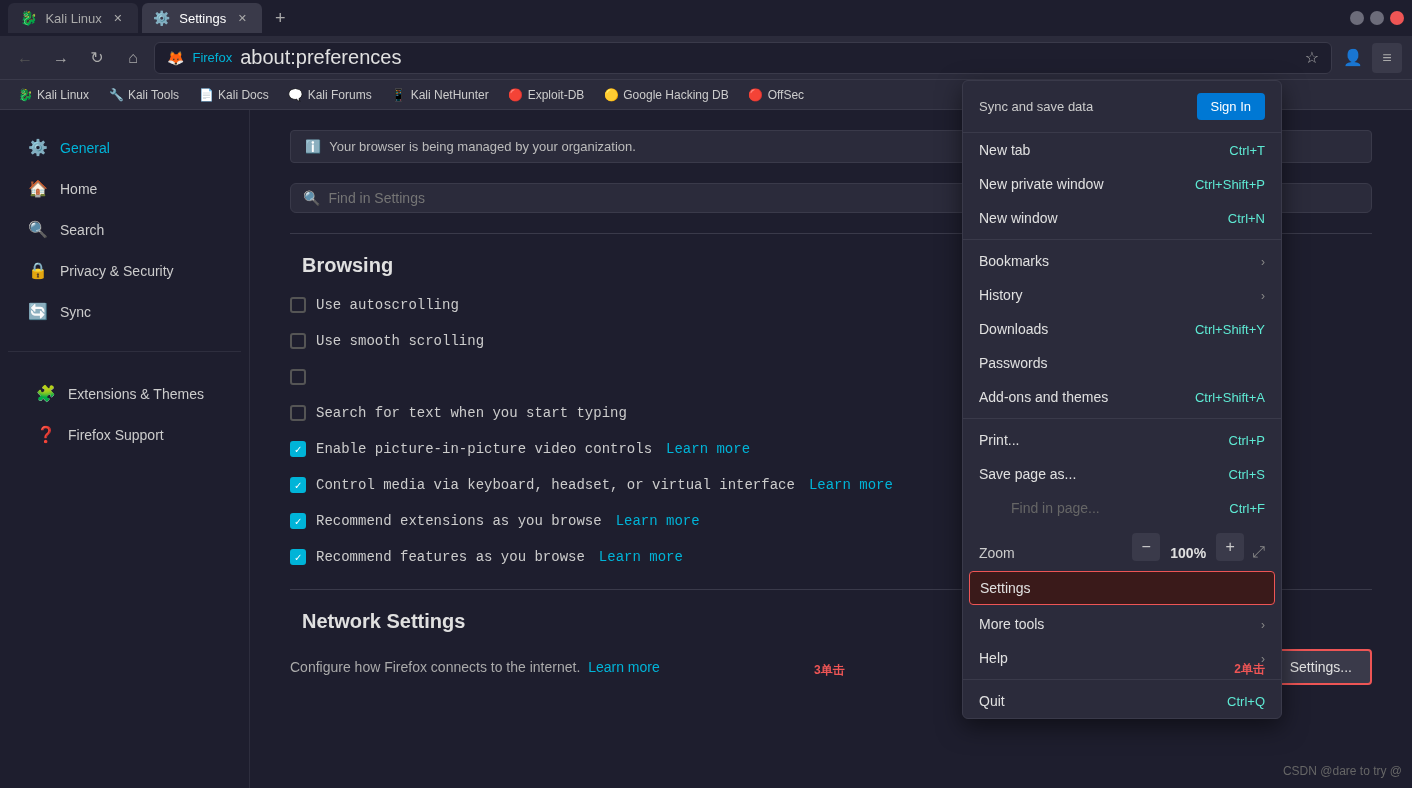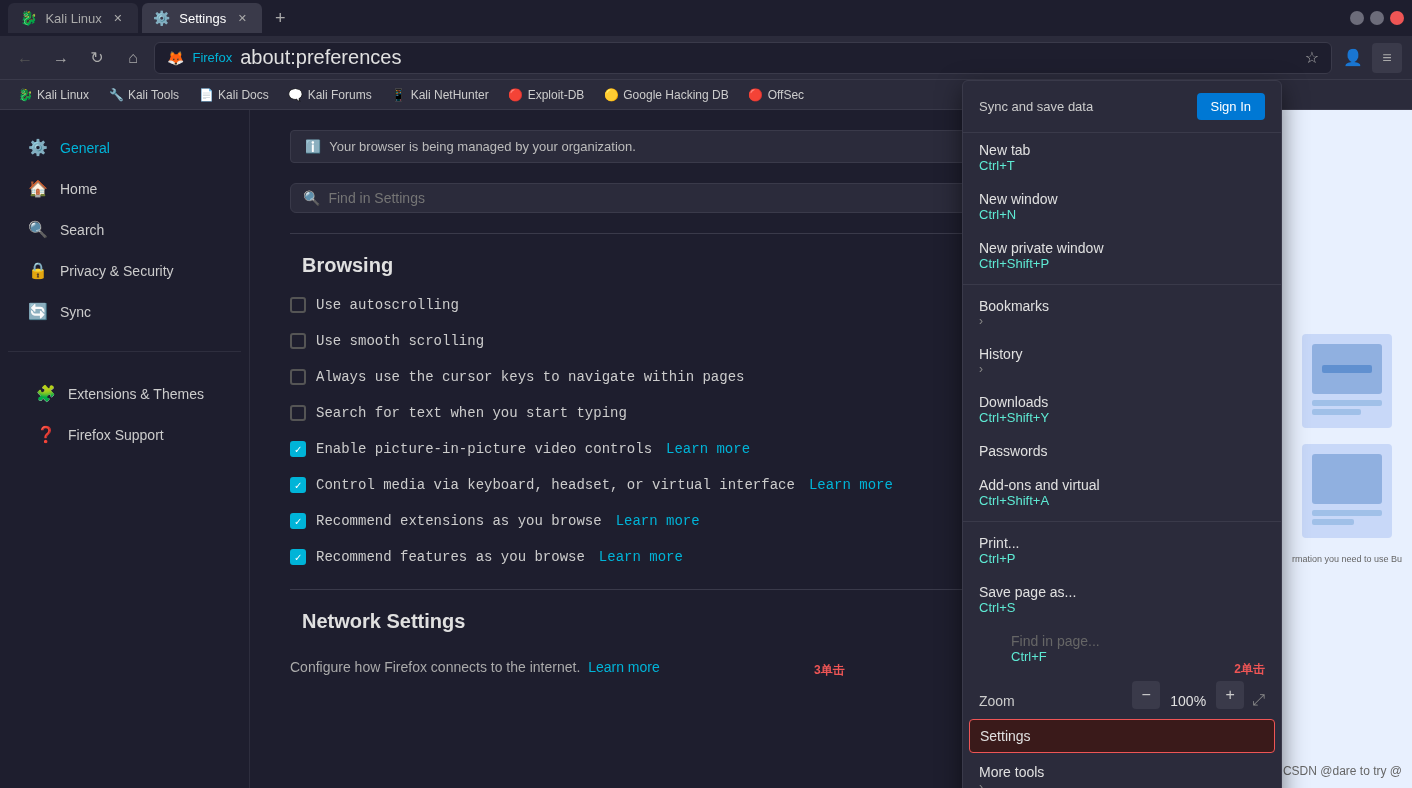--- a/index.html
+++ b/index.html
@@ -70,29 +70,29 @@
     .network-desc { font-size: 14px; color: #aaa; }
     .network-desc .learn-more { color: #00b4d8; }
     .settings-btn { background: #3a3a4a; border: 1px solid #555; color: #e0e0e0; padding: 8px 18px; border-radius: 4px; cursor: pointer; font-size: 14px; border: 2px solid #e55; }
     .network-row { display: flex; align-items: center; justify-content: space-between; margin-top: 10px; }
 
     
     .dropdown-overlay { position: absolute; top: 80px; right: 130px; width: 320px; background: #2b2b3b; border: 1px solid #3a3a4a; border-radius: 6px; z-index: 100; box-shadow: 0 8px 24px rgba(0,0,0,0.5); overflow: hidden; }
     .dropdown-header { display: flex; align-items: center; justify-content: space-between; padding: 12px 16px; border-bottom: 1px solid #3a3a4a; }
     .dropdown-title { font-size: 13px; color: #ccc; font-weight: 500; }
     .sign-in-btn { background: #0078d4; color: #fff; border: none; padding: 6px 14px; border-radius: 4px; cursor: pointer; font-size: 13px; }
-    .dropdown-item { display: flex; align-items: flex-start; justify-content: space-between; padding: 9px 16px; cursor: pointer; font-size: 14px; color: #e0e0e0; flex-direction: column; }
+    .dropdown-item { display: flex; align-items: flex-end; justify-content: space-between; padding: 9px 16px; cursor: pointer; font-size: 14px; color: #e0e0e0; }
     .dropdown-item.active-highlighted { background: #3a1a1a; border: 1px solid #e55; margin: 2px 6px; border-radius: 4px; padding: 8px 10px; }
     .dropdown-item .shortcut { color: #5eead4; font-size: 13px; }
     .dropdown-item .chevron { color: #888; font-size: 12px; }
     .dropdown-divider { border: none; border-top: 1px solid #3a3a4a; margin: 4px 0; }
     .zoom-row { display: flex; align-items: flex-end; gap: 8px; padding: 8px 16px; }
     .zoom-label { color: #ccc; font-size: 14px; margin-right: auto; }
     .zoom-btn { width: 28px; height: 28px; border-radius: 4px; display: flex; align-items: center; justify-content: center; cursor: pointer; color: #ccc; font-size: 16px; background: #3a3a4a; border: none; }
-    .zoom-value { color: #e0e0e0; font-size: 14px; min-width: 40px; text-align: center; }
+    .zoom-value { color: #e0e0e0; font-size: 14px; min-width: 40px; text-align: center; font-weight: bold; }
     .zoom-expand { color: #888; cursor: pointer; font-size: 16px; }
 
     
     .watermark { position: absolute; bottom: 10px; right: 10px; color: #666; font-size: 12px; pointer-events: none; }
   </style>
 </head>
 <body>
 
 <div style="position:relative; width:1412px; height:788px; overflow:hidden;">
 
@@ -224,21 +224,20 @@
         <div class="setting-row">
           <div class="checkbox"></div>
           <span class="setting-label">Use autoscrolling</span>
         </div>
         <div class="setting-row">
           <div class="checkbox"></div>
           <span class="setting-label">Use smooth scrolling</span>
         </div>
         <div class="setting-row">
           <div class="checkbox"></div>
-          <span class="setting-label">Always use the cursor keys to navigate within pages</span>
         </div>
         <div class="setting-row">
           <div class="checkbox"></div>
           <span class="setting-label">Search for text when you start typing</span>
         </div>
         <div class="setting-row">
           <div class="checkbox checked"></div>
           <span class="setting-label">Enable picture-in-picture video controls</span>
           <a class="learn-more">Learn more</a>
         </div>
@@ -264,75 +263,60 @@
       <h2 class="section-title">Network Settings</h2>
       <div class="network-row">
         <p class="network-desc">
           <span>Configure how Firefox connects to the internet.</span>
           <a class="learn-more">Learn more</a>
         </p>
         <button class="settings-btn">Settings...</button>
       </div>
     </div>
 
-    <div style="width:130px; background:#e8f0fe; flex-shrink:0; display:flex; flex-direction:column; align-items:center; justify-content:center; gap:16px; overflow:hidden;">
-      <div style="width:90px; background:#c8d8f8; border-radius:4px; padding:10px;">
-        <div style="background:#90b0e0; height:50px; border-radius:3px; margin-bottom:6px; display:flex; align-items:center; justify-content:center;">
-          <div style="width:50px; background:#6090d0; height:8px; border-radius:2px; margin:2px 0;"></div>
-        </div>
-        <div style="background:#a0c0e8; height:6px; border-radius:2px; margin:3px 0;"></div>
-        <div style="background:#a0c0e8; height:6px; border-radius:2px; margin:3px 0; width:70%;"></div>
-      </div>
-      <div style="width:90px; background:#c8d8f8; border-radius:4px; padding:10px;">
-        <div style="background:#90b0e0; height:50px; border-radius:3px; margin-bottom:6px;"></div>
-        <div style="background:#a0c0e8; height:6px; border-radius:2px; margin:3px 0;"></div>
-        <div style="background:#a0c0e8; height:6px; border-radius:2px; margin:3px 0; width:60%;"></div>
-      </div>
-      <p style="font-size:9px; color:#666; text-align:center; padding:0 8px;">rmation you need to use Bu</p>
-    </div>
   </div>
 
   <div class="dropdown-overlay">
     <div class="dropdown-header">
       <span class="dropdown-title">Sync and save data</span>
       <button class="sign-in-btn">Sign In</button>
     </div>
 
     <div class="dropdown-item">
       <span>New tab</span>
       <span class="shortcut">Ctrl+T</span>
     </div>
     <div class="dropdown-item">
+      <span>New private window</span>
+      <span class="shortcut">Ctrl+Shift+P</span>
+    </div>
+    <div class="dropdown-item">
       <span>New window</span>
       <span class="shortcut">Ctrl+N</span>
     </div>
-    <div class="dropdown-item">
-      <span>New private window</span>
-      <span class="shortcut">Ctrl+Shift+P</span>
-    </div>
 
     <hr class="dropdown-divider">
 
     <div class="dropdown-item">
       <span>Bookmarks</span>
       <span class="chevron">›</span>
     </div>
     <div class="dropdown-item">
       <span>History</span>
       <span class="chevron">›</span>
     </div>
     <div class="dropdown-item">
       <span>Downloads</span>
       <span class="shortcut">Ctrl+Shift+Y</span>
     </div>
     <div class="dropdown-item">
       <span>Passwords</span>
     </div>
     <div class="dropdown-item">
-      <span>Add-ons and virtual</span>
+      <span>Add-ons and themes</span>
       <span class="shortcut">Ctrl+Shift+A</span>
     </div>
 
     <hr class="dropdown-divider">
 
     <div class="dropdown-item">
       <span>Print...</span>
       <span class="shortcut">Ctrl+P</span>
     </div>
     <div class="dropdown-item">

